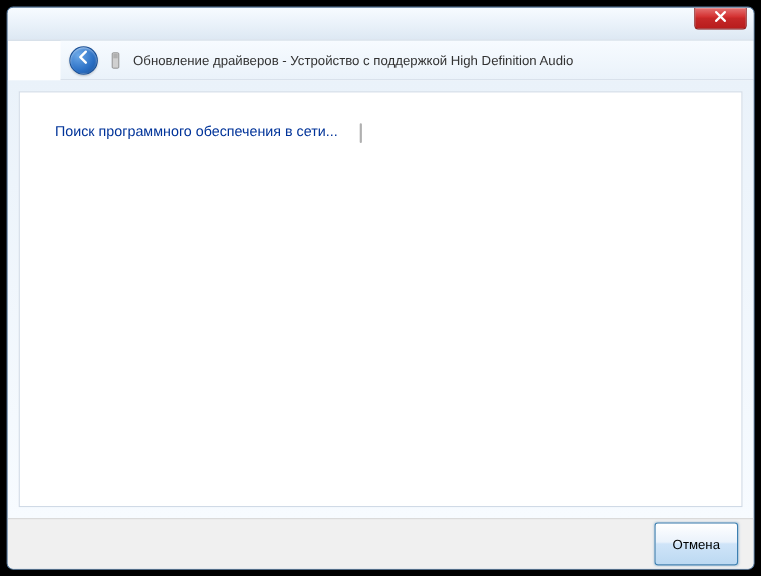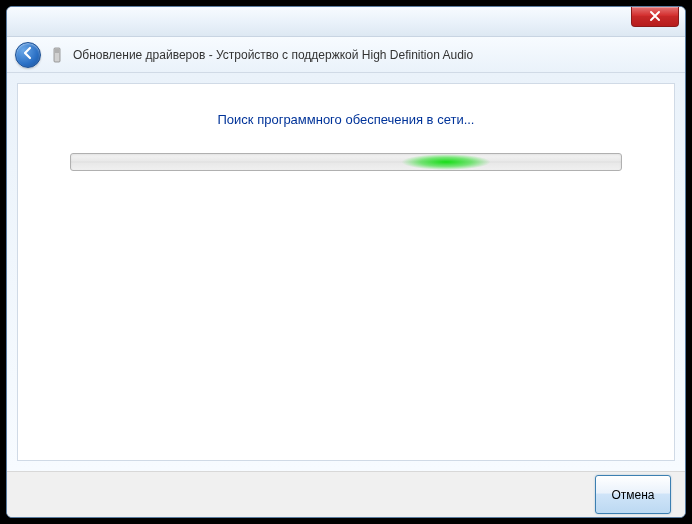--- a/index.html
+++ b/index.html
@@ -56,20 +56,21 @@
       height: 12px;
     }
     .nav-area {
       height: 36px;
       background: linear-gradient(to bottom, #f7fbff 0%, #eaf2fa 100%);
       border-bottom: 1px solid #d0dae6;
       display: flex;
       align-items: center;
       padding: 0 8px;
       gap: 8px;
+      margin-left: 48px;
     }
     .back-btn {
       width: 26px;
       height: 26px;
       border-radius: 50%;
       background: radial-gradient(circle at 30% 30%, #6ba8e8 0%, #2a6fc4 60%, #1a4f94 100%);
       border: 1px solid #1a4f94;
       display: flex;
       align-items: center;
       justify-content: center;
@@ -96,22 +97,20 @@
       padding: 10px;
       background: linear-gradient(to bottom, #eaf2fa 0%, #f7fbff 100%);
       display: flex;
     }
     .content {
       flex: 1;
       background: #fff;
       border: 1px solid #d0dae6;
       padding: 28px 32px;
       display: flex;
-      flex-direction: column;
-      text-align: center;
     }
     .heading {
       font-size: 13px;
       color: #003399;
       margin-bottom: 26px;
     }
     .progress-container {
       padding: 0 20px;
     }
     .progress-bar {

